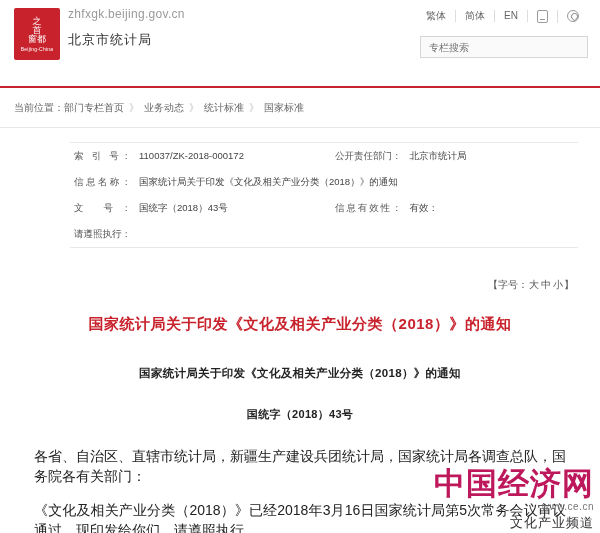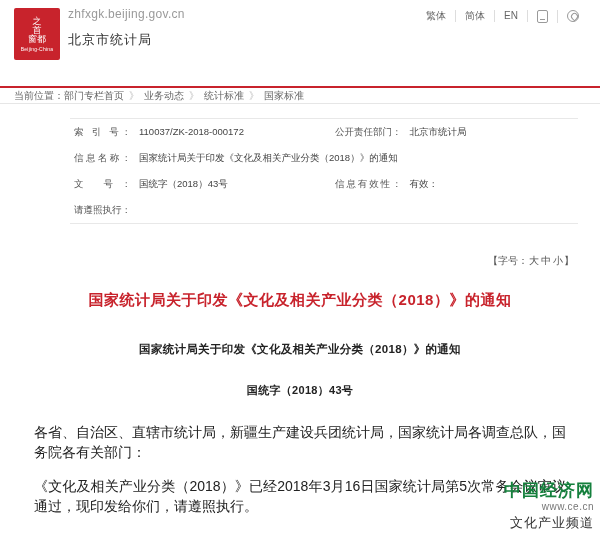--- a/index.html
+++ b/index.html
@@ -86,21 +86,21 @@
     display: flex; align-items: center; padding: 0 6px;
   }
   .searchbox input {
     border: none; outline: none; background: transparent;
     font-size: 10px; color: #999; width: 100%;
     font-family: "Liberation Sans", sans-serif;
   }
 
   
   .crumbbar {
-    height: 16px; border-bottom: 1px solid #e6e6e6;
+    height: 40px; border-bottom: 1px solid #e6e6e6;
     display: flex; align-items: center;
     padding-left: 14px;
     font-size: 10px; color: #666; background: #fff;
   }
   .crumbbar .sep { margin: 0 5px; color: #b5b5b5; }
   .crumbbar a { color: #666; text-decoration: none; }
 
   
   .info-wrap { padding: 14px 22px 16px 22px; margin-left: 48px; }
   .info-table {
@@ -145,21 +145,21 @@
   .doc-para.p2 { margin-top: 14px; }
 
   
   .watermark {
     position: absolute; right: 6px; bottom: 4px;
     text-align: right; line-height: 1;
     pointer-events: none;
   }
   .wm-main {
     font-family: "DejaVu Sans", "Liberation Sans", sans-serif;
-    font-size: 17px; font-weight: bold; color: #15803d;
+    font-size: 31px; font-weight: bold; color: #be185d;
     letter-spacing: 1px;
   }
   .wm-url {
     font-size: 10px; color: #777; margin-top: 3px; letter-spacing: .5px;
   }
   .wm-sub {
     font-size: 13px; color: #333; margin-top: 4px; letter-spacing: 1px;
   }
 </style>
 </head>
@@ -184,20 +184,23 @@
     </div>
 
     <div class="head-tools">
       <div class="ht">繁体</div>
       <div class="ht">简体</div>
       <div class="ht">EN</div>
       <div class="ht"><span class="icon-sq"></span></div>
       <div class="ht"><span class="icon-circ"></span></div>
     </div>
 
+    <div class="searchbox">
+      <input type="text" placeholder="专栏搜索" style="">
+    </div>
   </div>
 
   <div class="crumbbar">
     <span>当前位置：</span>
     <a href="#">部门专栏首页</a>
     <span class="sep">》</span>
     <a href="#">业务动态</a>
     <span class="sep">》</span>
     <a href="#">统计标准</a>
     <span class="sep">》</span>

